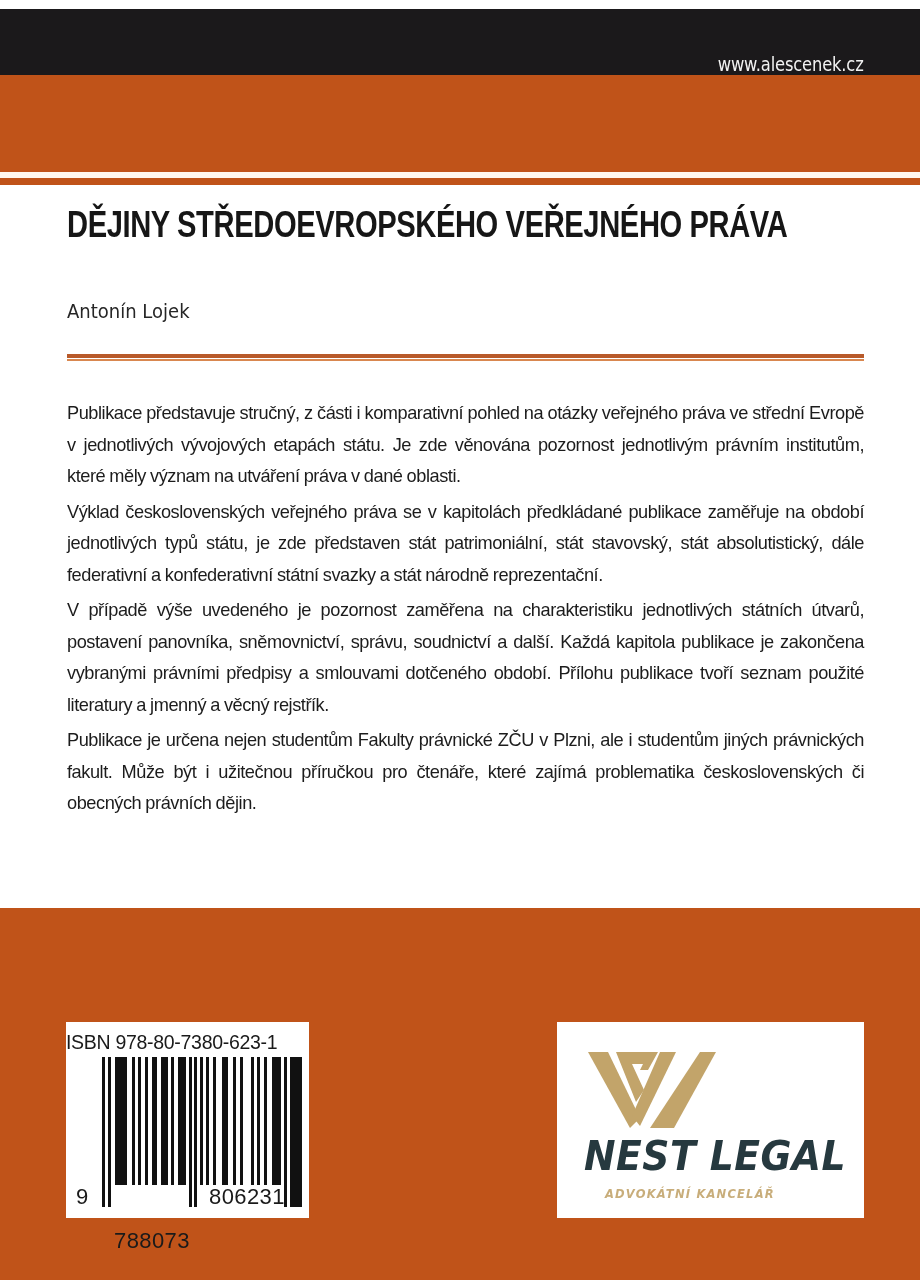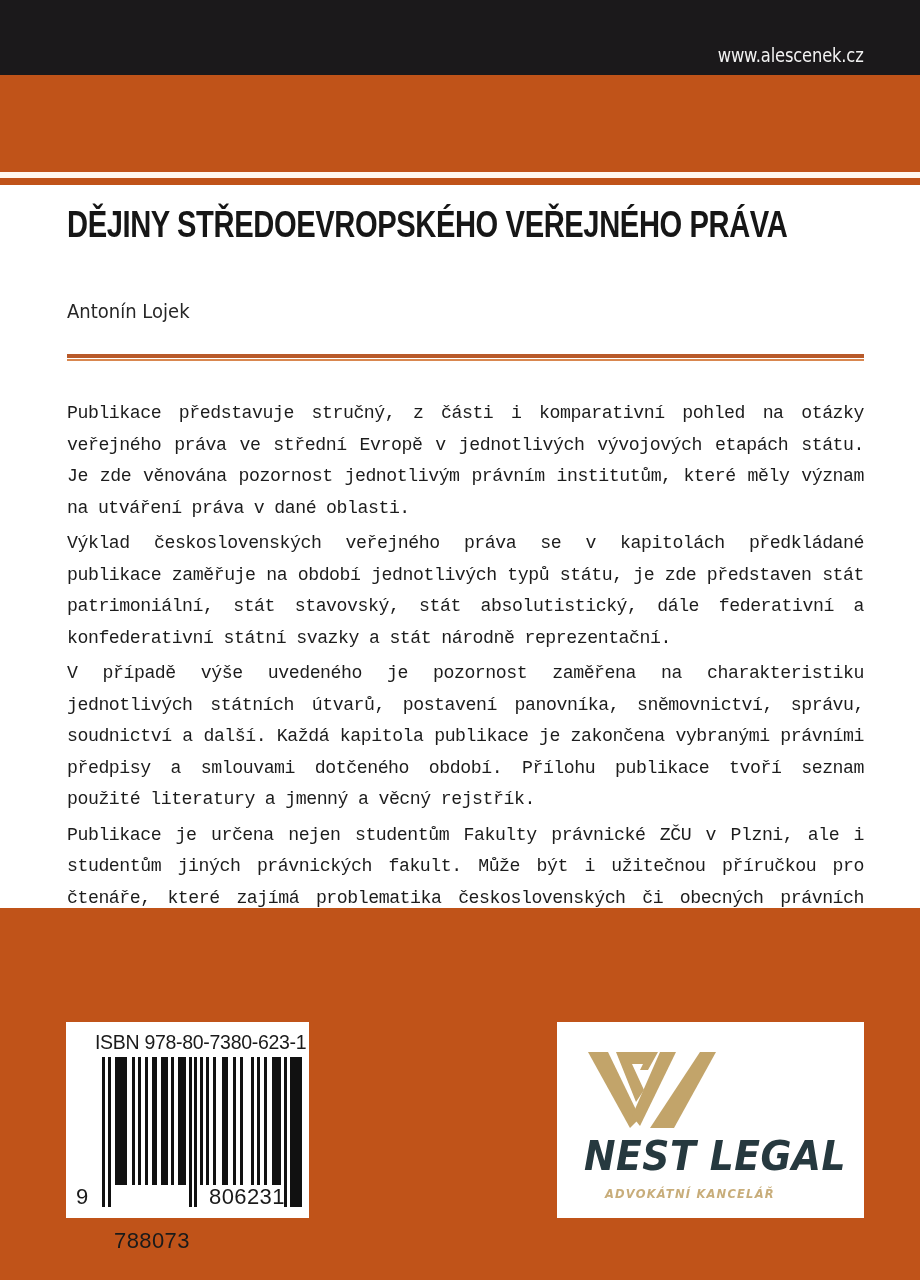--- a/index.html
+++ b/index.html
@@ -1,20 +1,20 @@
 <!DOCTYPE html>
 <html><head>
   <meta charset="utf-8">
   <style>
     * { margin: 0; padding: 0; box-sizing: border-box; }
     html, body { width: 920px; height: 1280px; background: #ffffff; overflow: hidden; }
     body { position: relative; font-family: "DejaVu Sans", sans-serif; color: #1e1e1e; }
 
     .top-bar {
-      position: absolute; left: 0; top: 0; width: 920px; height: 75px;
+      position: absolute; left: 0; top: 9px; width: 920px; height: 75px;
       background: #1b191b;
     }
     .website {
       position: absolute; right: 56px; top: 46px;
       font-family: "DejaVu Sans", sans-serif; font-size: 19px; color: #f2f2f2;
       letter-spacing: -0.2px; transform: scaleX(0.86); transform-origin: right center;
       line-height: 1;
     }
     .orange-band {
       position: absolute; left: 0; top: 75px; width: 920px; height: 97px;
@@ -45,35 +45,35 @@
     .rule {
       position: absolute; left: 67px; top: 354px; width: 797px; height: 7px;
     }
     .rule .r1 { position: absolute; left: 0; top: 0; width: 100%; height: 4px; background: #b85a2a; }
     .rule .r2 { position: absolute; left: 0; top: 5px; width: 100%; height: 2px; background: #d9874f; }
 
     .description {
       position: absolute; left: 67px; top: 398px; width: 797px;
     }
     .description p {
-      font-family: Liberation Mono, monospace; font-size: 18.2px; line-height: 31.5px;
+      font-family: Liberation Sans, sans-serif; font-size: 18.2px; line-height: 31.5px;
       text-align: justify; text-align-last: left; color: #1c1c1c;
       margin-bottom: 4px; letter-spacing: -0.45px; word-spacing: -0.5px;
     }
 
     .footer {
       position: absolute; left: 0; top: 908px; width: 920px; height: 372px;
       background: #c05319;
     }
     .barcode-box {
       position: absolute; left: 66px; top: 1022px; width: 243px; height: 196px;
       background: #ffffff;
     }
     .isbn-label {
-      position: absolute; left: 29px; top: 9px; width: 222px;
+      position: absolute; left: 0; top: 9px; width: 222px;
       font-family: "Liberation Sans", sans-serif; font-size: 19.5px; color: #1a1a1a;
       white-space: nowrap; letter-spacing: -0.3px; line-height: 22px;
     }
     .barcode-svg { position: absolute; left: 0; top: 0; }
     .digits {
       position: absolute; top: 163px;
       font-family: "Liberation Sans", sans-serif; font-size: 22px; color: #1a1a1a;
       line-height: 24px; white-space: nowrap;
     }
     .d-first { left: 10px; }

